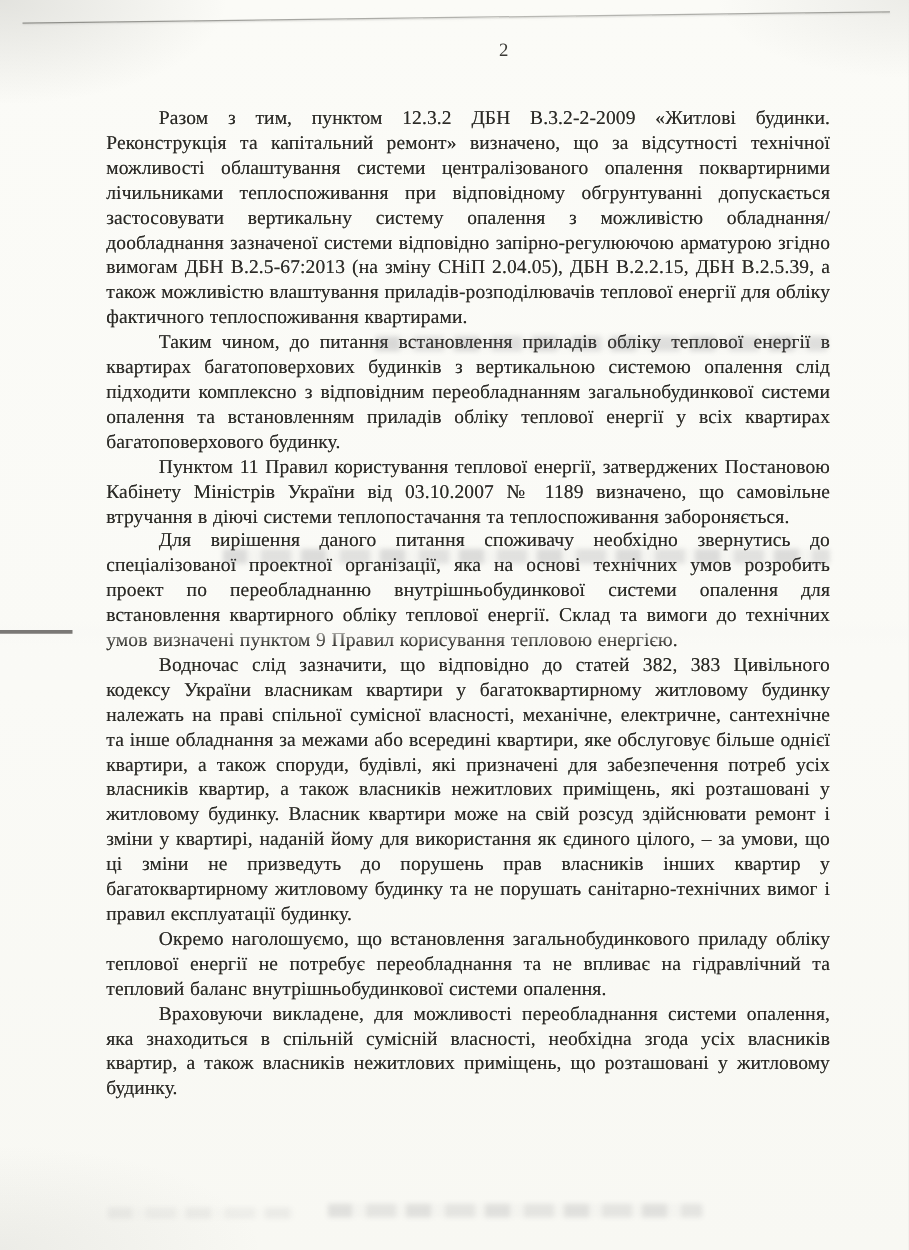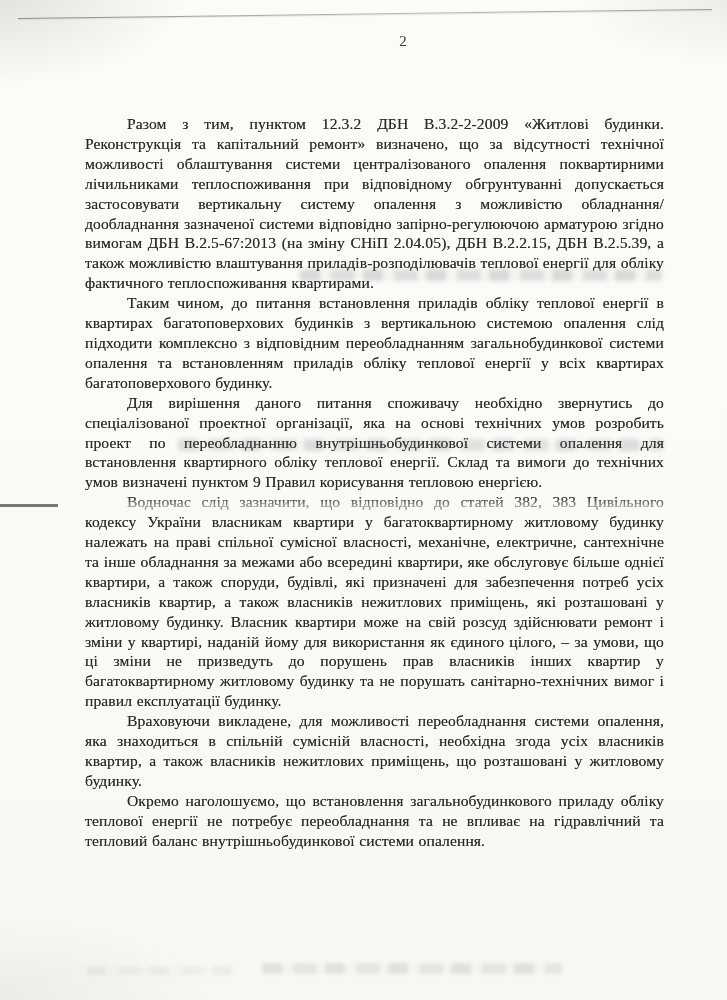--- a/index.html
+++ b/index.html
@@ -46,21 +46,20 @@
     position: absolute;
     left: 85px;
     top: 85px;
     width: 579px;
     font-size: 15.6px;
     line-height: 19.9px;
     text-align: justify;
     letter-spacing: 0.1px;
     word-spacing: 0.5px;
     text-shadow: 0 0 0.5px rgba(45,44,40,.65);
-    margin-top: 29px;
   }
   .doc-body p.para {
     margin: 0;
     text-indent: 42px;
   }
   
   .smudge {
     position: absolute;
     height: 12px;
     border-radius: 2px;
@@ -97,24 +96,25 @@
 </head>
 <body>
 
 <div class="sheet">
   <div class="scan-edge"></div>
   <div class="page-number">2</div>
 
   <div class="doc-body">
       <p class="para">Разом з тим, пунктом 12.3.2 ДБН В.3.2-2-2009 «Житлові будинки. Реконструкція та капітальний ремонт» визначено, що за відсутності технічної можливості облаштування системи централізованого опалення поквартирними лічильниками теплоспоживання при відповідному обгрунтуванні допускається застосовувати вертикальну систему опалення з можливістю обладнання/дообладнання зазначеної системи відповідно запірно-регулюючою арматурою згідно вимогам ДБН В.2.5-67:2013 (на зміну СНіП 2.04.05), ДБН В.2.2.15, ДБН В.2.5.39, а також можливістю влаштування приладів-розподілювачів теплової енергії для обліку фактичного теплоспоживання квартирами.</p>
       <p class="para">Таким чином, до питання встановлення приладів обліку теплової енергії в квартирах багатоповерхових будинків з вертикальною системою опалення слід підходити комплексно з відповідним переобладнанням загальнобудинкової системи опалення та встановленням приладів обліку теплової енергії у всіх квартирах багатоповерхового будинку.</p>
+      <p class="para">Пунктом 11 Правил користування теплової енергії, затверджених Постановою Кабінету Міністрів України від 03.10.2007 № 1189 визначено, що самовільне втручання в діючі системи теплопостачання та теплоспоживання забороняється.</p>
       <p class="para">Для вирішення даного питання споживачу необхідно звернутись до спеціалізованої проектної організації, яка на основі технічних умов розробить проект по переобладнанню внутрішньобудинкової системи опалення для встановлення квартирного обліку теплової енергії. Склад та вимоги до технічних умов визначені пунктом 9 Правил корисування тепловою енергією.</p>
       <p class="para">Водночас слід зазначити, що відповідно до статей 382, 383 Цивільного кодексу України власникам квартири у багатоквартирному житловому будинку належать на праві спільної сумісної власності, механічне, електричне, сантехнічне та інше обладнання за межами або всередині квартири, яке обслуговує більше однієї квартири, а також споруди, будівлі, які призначені для забезпечення потреб усіх власників квартир, а також власників нежитлових приміщень, які розташовані у житловому будинку. Власник квартири може на свій розсуд здійснювати ремонт і зміни у квартирі, наданій йому для використання як єдиного цілого, – за умови, що ці зміни не призведуть до порушень прав власників інших квартир у багатоквартирному житловому будинку та не порушать санітарно-технічних вимог і правил експлуатації будинку.</p>
+      <p class="para">Окремо наголошуємо, що встановлення загальнобудинкового приладу обліку теплової енергії не потребує переобладнання та не впливає на гідравлічний та тепловий баланс внутрішньобудинкової системи опалення.</p>
       <p class="para">Враховуючи викладене, для можливості переобладнання системи опалення, яка знаходиться в спільній сумісній власності, необхідна згода усіх власників квартир, а також власників нежитлових приміщень, що розташовані у житловому будинку.</p>
-      <p class="para">Окремо наголошуємо, що встановлення загальнобудинкового приладу обліку теплової енергії не потребує переобладнання та не впливає на гідравлічний та тепловий баланс внутрішньобудинкової системи опалення.</p>
     </div>
 
   <div class="smudge smudge-1"></div>
   <div class="smudge smudge-2"></div>
   <div class="crease-fade"></div>
   <div class="crease-tick"></div>
   <div class="smudge smudge-3"></div>
   <div class="smudge smudge-4"></div>
 </div>
 

